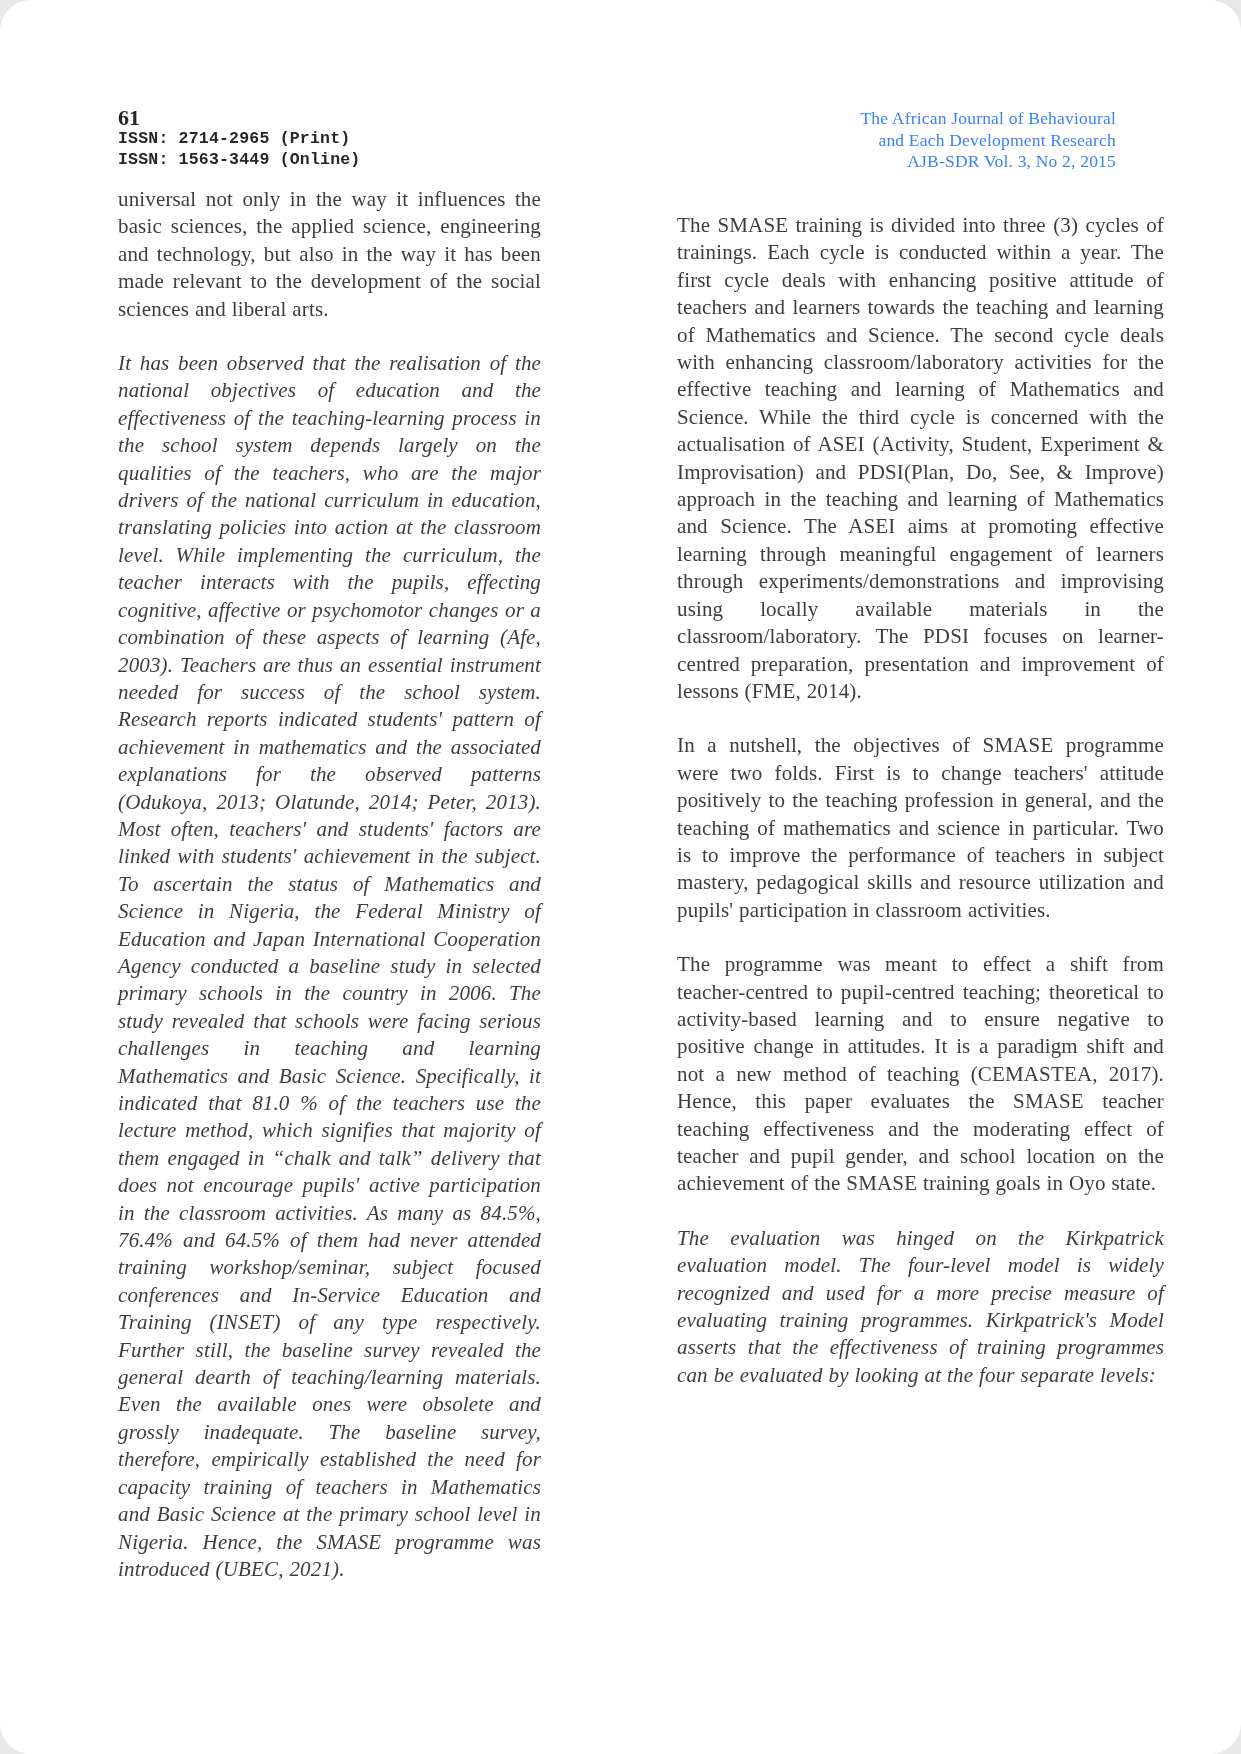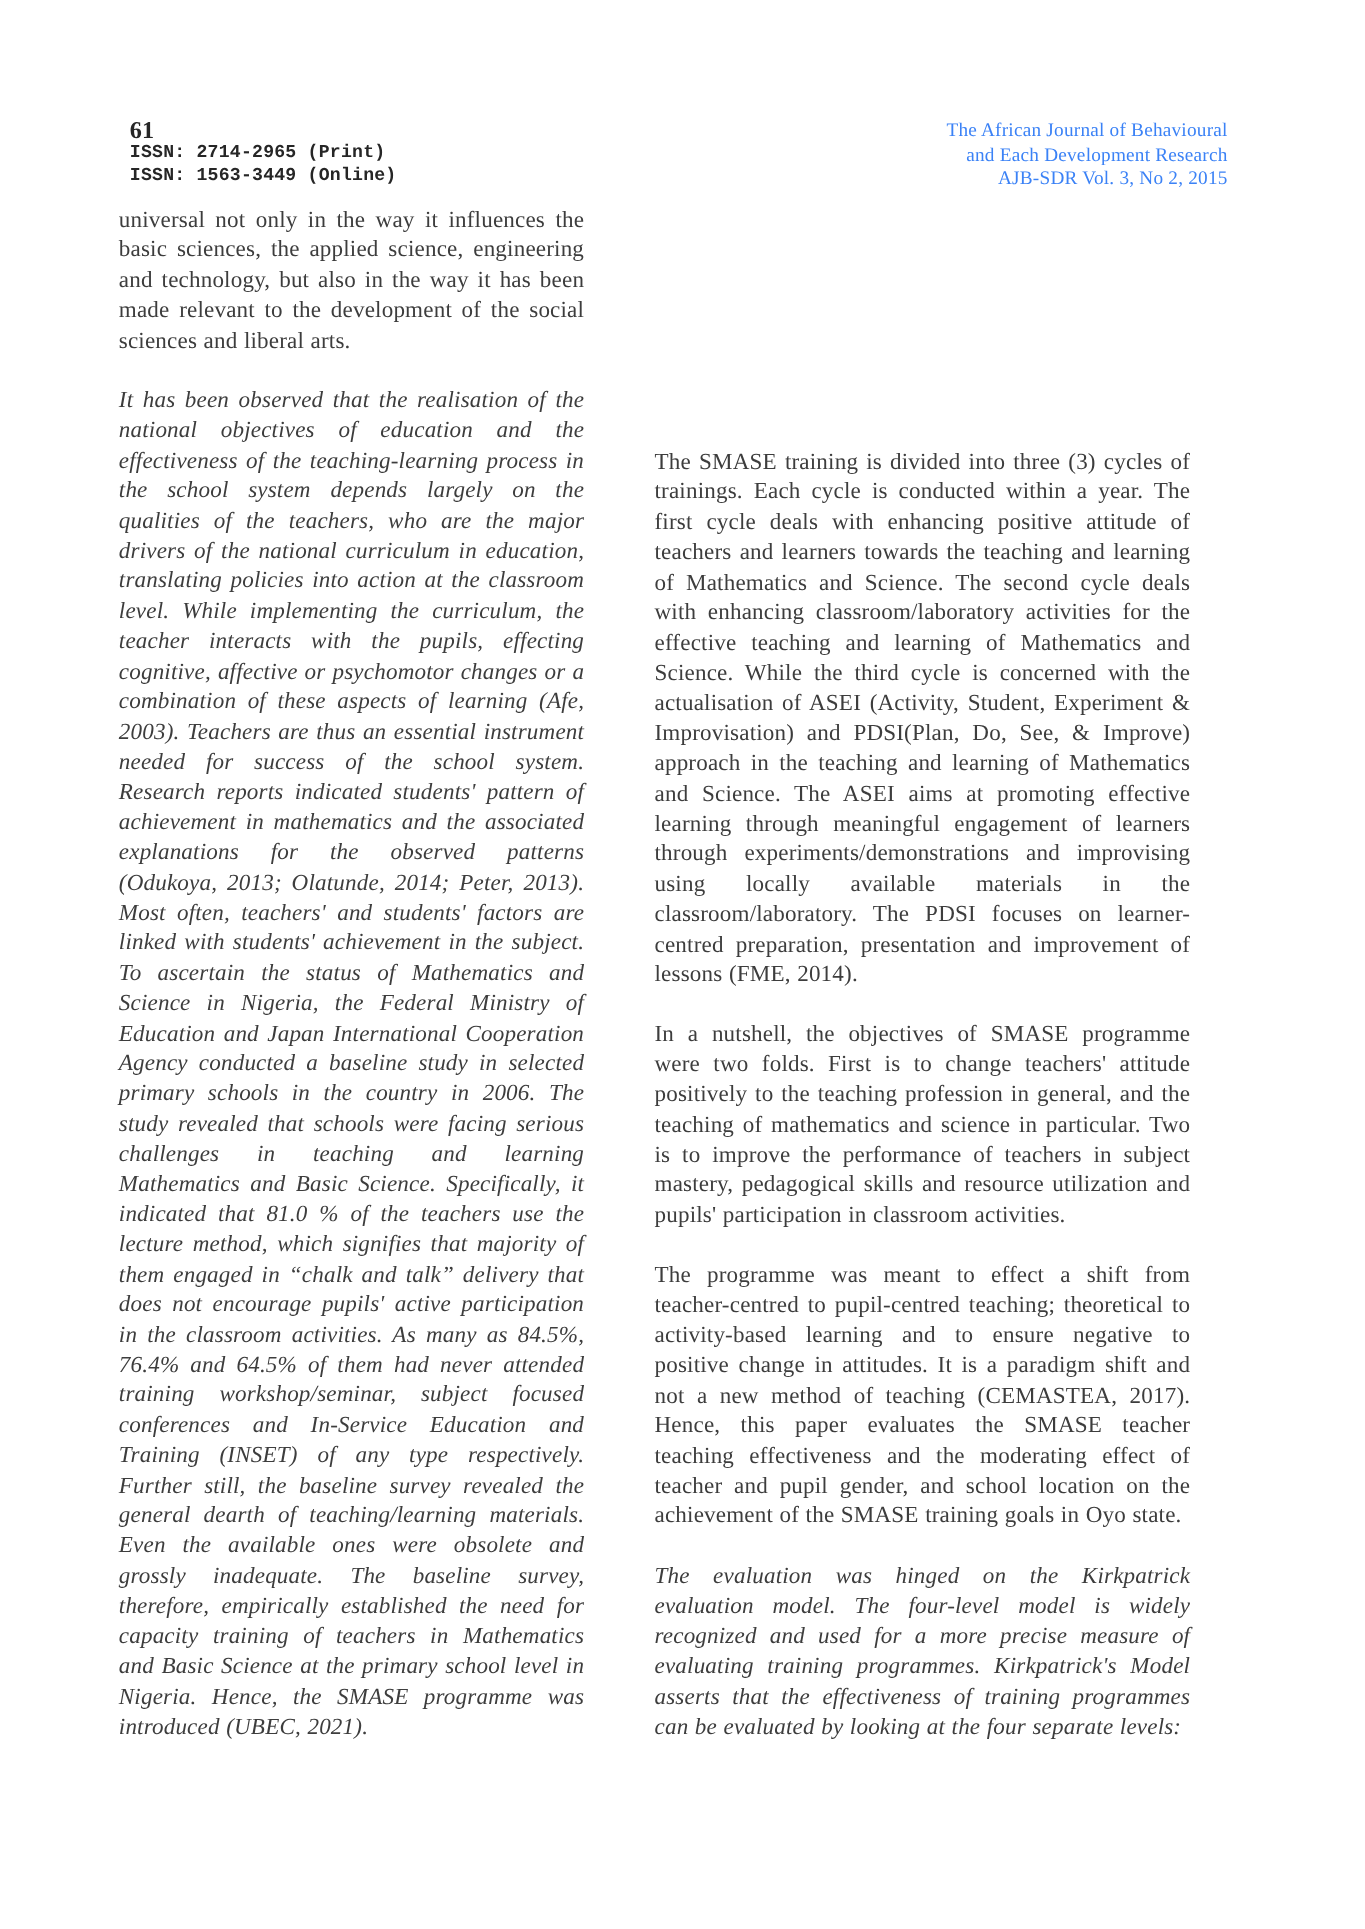--- a/index.html
+++ b/index.html
@@ -6,20 +6,21 @@
   .page {
     position: relative;
     width: 1241px;
     height: 1754px;
     margin: 0 auto;
     background: #ffffff;
     font-family: "Liberation Serif", "DejaVu Serif", serif;
     color: #3d3d3d;
     box-sizing: border-box;
     overflow: hidden;
+    border-radius: 31px;
   }
   .page-header {
     position: absolute;
     top: 108px;
     left: 118px;
     width: 998px;
     display: flex;
     justify-content: space-between;
     align-items: flex-start;
   }
@@ -41,28 +42,27 @@
   .header-right {
     text-align: right;
     font-size: 17.5px;
     line-height: 21.5px;
     color: #3b82f6;
     letter-spacing: 0.2px;
   }
   .columns {
     position: absolute;
     top: 186px;
-    left: 108px;
+    left: 118px;
     display: flex;
-    gap: 64px;
-    align-items: flex-end;
+    gap: 88px;
   }
   .col { display: block; }
   .col-left  { width: 423px; }
-  .col-right { width: 487px; padding-top: 26px; }
+  .col-right { width: 487px; padding-top: 26px; margin-left: 48px; }
   .col p {
     margin: 0 0 27px 0;
     font-size: 21px;
     line-height: 27.4px;
     text-align: justify;
     letter-spacing: 0.15px;
     word-spacing: 0.5px;
   }
   .col p:last-child { margin-bottom: 0; font-style: italic; }
 </style>

